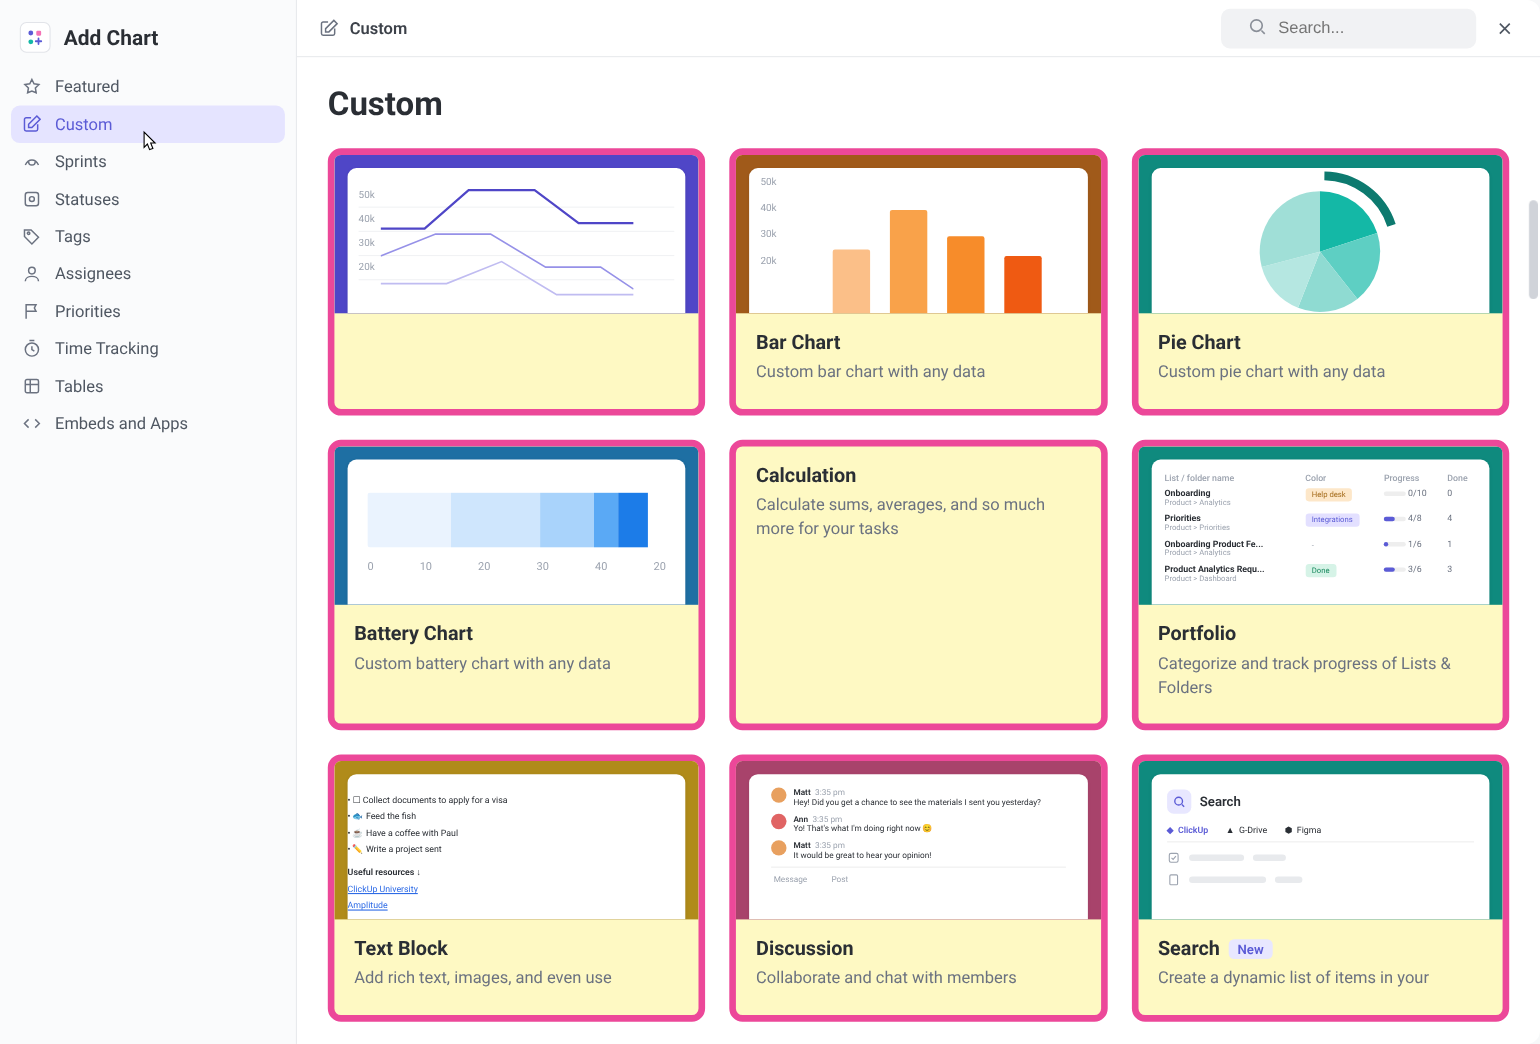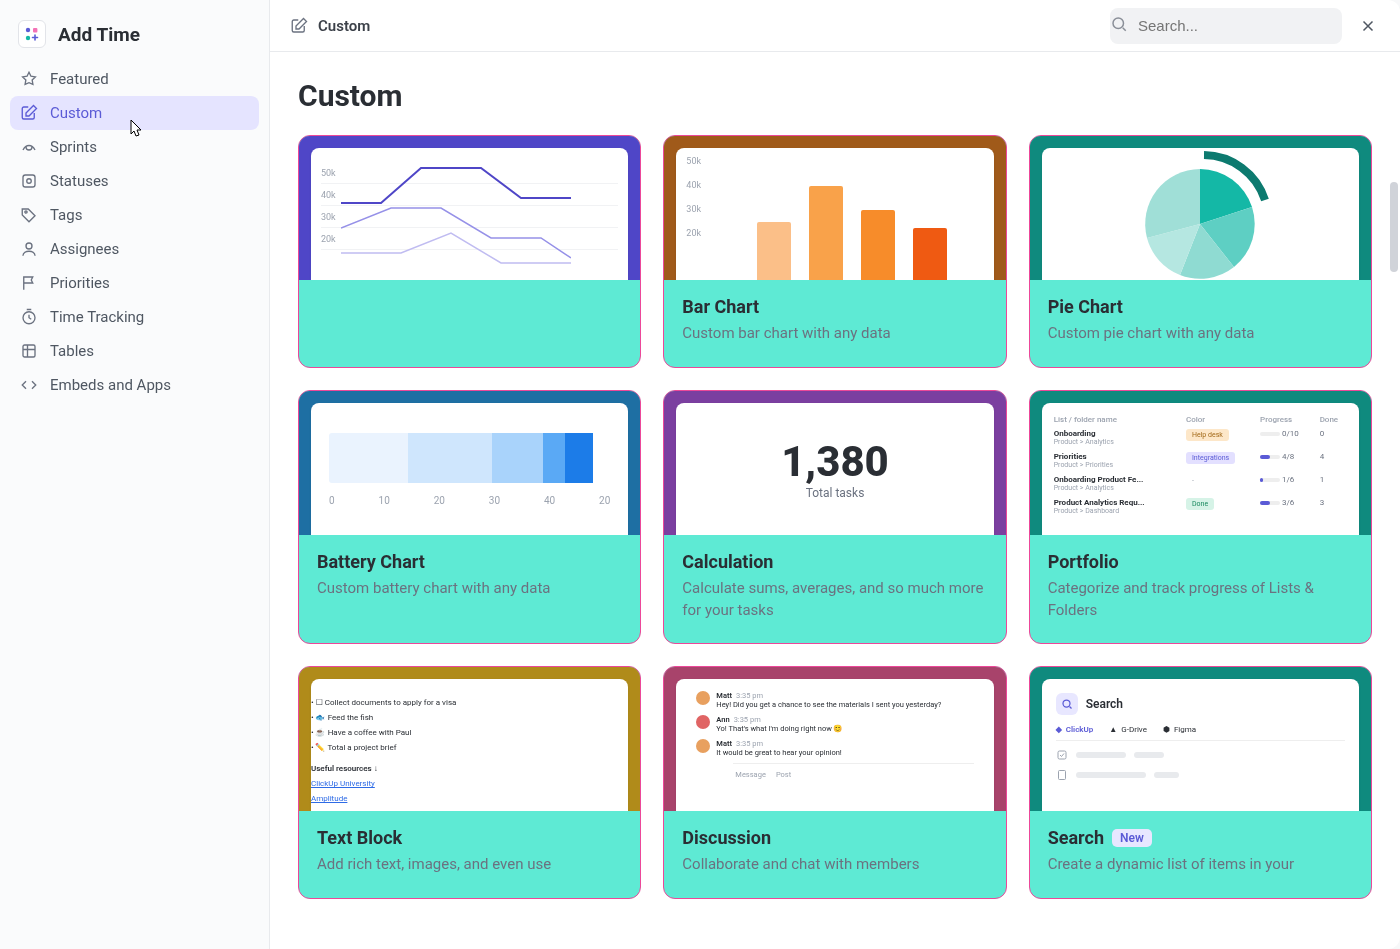--- a/index.html
+++ b/index.html
@@ -67,38 +67,38 @@
   padding: 0 20px;
   border-bottom: 1px solid #e8eaed;
 }
 .breadcrumb { display: flex; align-items: center; gap: 10px; font-size: 15px; font-weight: 600; color: #3c4149; }
 .breadcrumb .icon { width: 18px; height: 18px; }
 .search-box {
   margin-left: auto;
   width: 232px; height: 36px;
   background: #f1f2f4; border-radius: 8px;
   display: flex; align-items: center; gap: 10px;
-  padding: 0 0;
+  padding: 0 24px;
 }
 .search-box input {
   border: none; background: transparent; outline: none;
   font-size: 15px; color: #6b7280; width: 100%;
 }
 .close-btn { margin-left: 14px; width: 24px; height: 24px; display:flex; align-items:center; justify-content:center; cursor:pointer; }
 
 .content { flex:1; overflow-y:auto; padding: 26px 28px; }
 .page-title { font-size: 30px; font-weight: 700; margin-bottom: 22px; }
 .grid { display: grid; grid-template-columns: repeat(3, 1fr); gap: 22px; }
 
 .card {
-  border: 1px solid #ec4899;
+  border: 6px solid #ec4899;
   border-radius: 12px;
   overflow: hidden;
   cursor: pointer;
-  background: #5eead4;
+  background: #fef9c3;
 }
 .card-preview {
   height: 144px;
   padding: 12px 12px 0 12px;
   display:flex; align-items:flex-start; justify-content:center;
   overflow:hidden;
 }
 .preview-inner {
   background:#fff; border-radius:8px 8px 0 0; width:100%; height:100%;
   box-shadow: 0 1px 3px rgba(0,0,0,0.08);
@@ -151,21 +151,21 @@
 .pv-text .row { padding:3px 0; }
 .pv-text .hdr { font-weight:600; margin-top:6px; }
 .pv-text .lnk { color:#2e6be6; text-decoration:underline; }
 
 
 .pv-disc { padding:12px 20px 0; font-size:7.5px; }
 .pv-disc .msg { display:flex; gap:6px; margin-bottom:6px; }
 .pv-disc .av { width:14px; height:14px; border-radius:50%; flex-shrink:0; }
 .pv-disc .nm { font-weight:600; }
 .pv-disc .tm { color:#9ca3af; margin-left:4px; }
-.pv-disc .inp { border-top:1px solid #eee; padding:6px 2px; color:#9ca3af; display:flex; gap:10px;margin-left:37px;}
+.pv-disc .inp { border-top:1px solid #eee; padding:6px 2px; color:#9ca3af; display:flex; gap:22px;}
 
 
 .pv-search { padding:14px 14px 0; font-size:9px; }
 .pv-search .sh { display:flex; align-items:center; gap:8px; font-size:12px; font-weight:600; margin-bottom:10px;}
 .pv-search .sq { width:22px; height:22px; border-radius:6px; background:#e8e7ff; display:flex; align-items:center; justify-content:center;}
 .pv-search .tabs { display:flex; gap:16px; font-size:8px; border-bottom:1px solid #eee; padding-bottom:6px; margin-bottom:8px;}
 .pv-search .tab { display:flex; align-items:center; gap:4px; }
 .pv-search .tab.act { color:#5b5bd6; font-weight:600; }
 .pv-search .line { display:flex; gap:8px; align-items:center; margin-bottom:8px;}
 .pv-search .ph { height:6px; background:#e8eaed; border-radius:3px; }
@@ -182,21 +182,21 @@
   <aside class="sidebar">
     <div class="sidebar-header">
       <div class="logo-box">
         <svg width="16" height="16" viewBox="0 0 16 16">
             <circle cx="4" cy="4" r="2.2" fill="#5b5bd6"></circle>
             <rect x="9" y="2" width="4.4" height="4.4" rx="1" fill="#f472b6"></rect>
             <circle cx="4" cy="12" r="2.2" fill="#14b8a6"></circle>
             <path d="M11 9v5M8.5 11.5h5" stroke="#5b5bd6" stroke-width="1.6" stroke-linecap="round"></path>
           </svg>
       </div>
-      <div class="sidebar-title">Add Time</div>
+      <div class="sidebar-title">Add Chart</div>
     </div>
 
     <div class="sidebar-item">
       <span class="icon">
           <svg width="18" height="18" viewBox="0 0 24 24" fill="none" stroke-width="1.8">
             <path d="M12 3l2.6 5.3 5.9.9-4.3 4.1 1 5.8L12 16.9 6.8 19.1l1-5.8L3.5 9.2l5.9-.9L12 3z"></path>
           </svg>
         </span>
       <span>Featured</span>
     </div>
@@ -401,26 +401,20 @@
               </div>
             </div>
           </div>
           <div class="card-body">
             <div class="card-title">Battery Chart</div>
             <div class="card-desc">Custom battery chart with any data</div>
           </div>
         </div>
 
         <div class="card">
-          <div class="card-preview" style="background:#7b3fa0">
-            <div class="preview-inner pv-calc">
-              <div class="num">1,380</div>
-              <div class="lbl">Total tasks</div>
-            </div>
-          </div>
           <div class="card-body">
             <div class="card-title">Calculation</div>
             <div class="card-desc">Calculate sums, averages, and so much more for your tasks</div>
           </div>
         </div>
 
         <div class="card">
           <div class="card-preview" style="background:#0f8a7e">
             <div class="preview-inner pv-port">
               <table>
@@ -479,21 +473,21 @@
           </div>
         </div>
 
         <div class="card">
           <div class="card-preview" style="background:#b08b1a">
             <div class="preview-inner pv-text">
               <div id="text-items">
                   <div class="row">• ☐ Collect documents to apply for a visa</div>
                   <div class="row">• 🐟 Feed the fish</div>
                   <div class="row">• ☕ Have a coffee with Paul</div>
-                  <div class="row">• ✏️ Total a project brief</div>
+                  <div class="row">• ✏️ Write a project sent</div>
                 </div>
               <div class="row hdr">Useful resources ↓</div>
               <div class="row"><span class="lnk">ClickUp University</span></div>
               <div class="row"><span class="lnk">Amplitude</span></div>
             </div>
           </div>
           <div class="card-body">
             <div class="card-title">Text Block</div>
             <div class="card-desc">Add rich text, images, and even use</div>
           </div>

